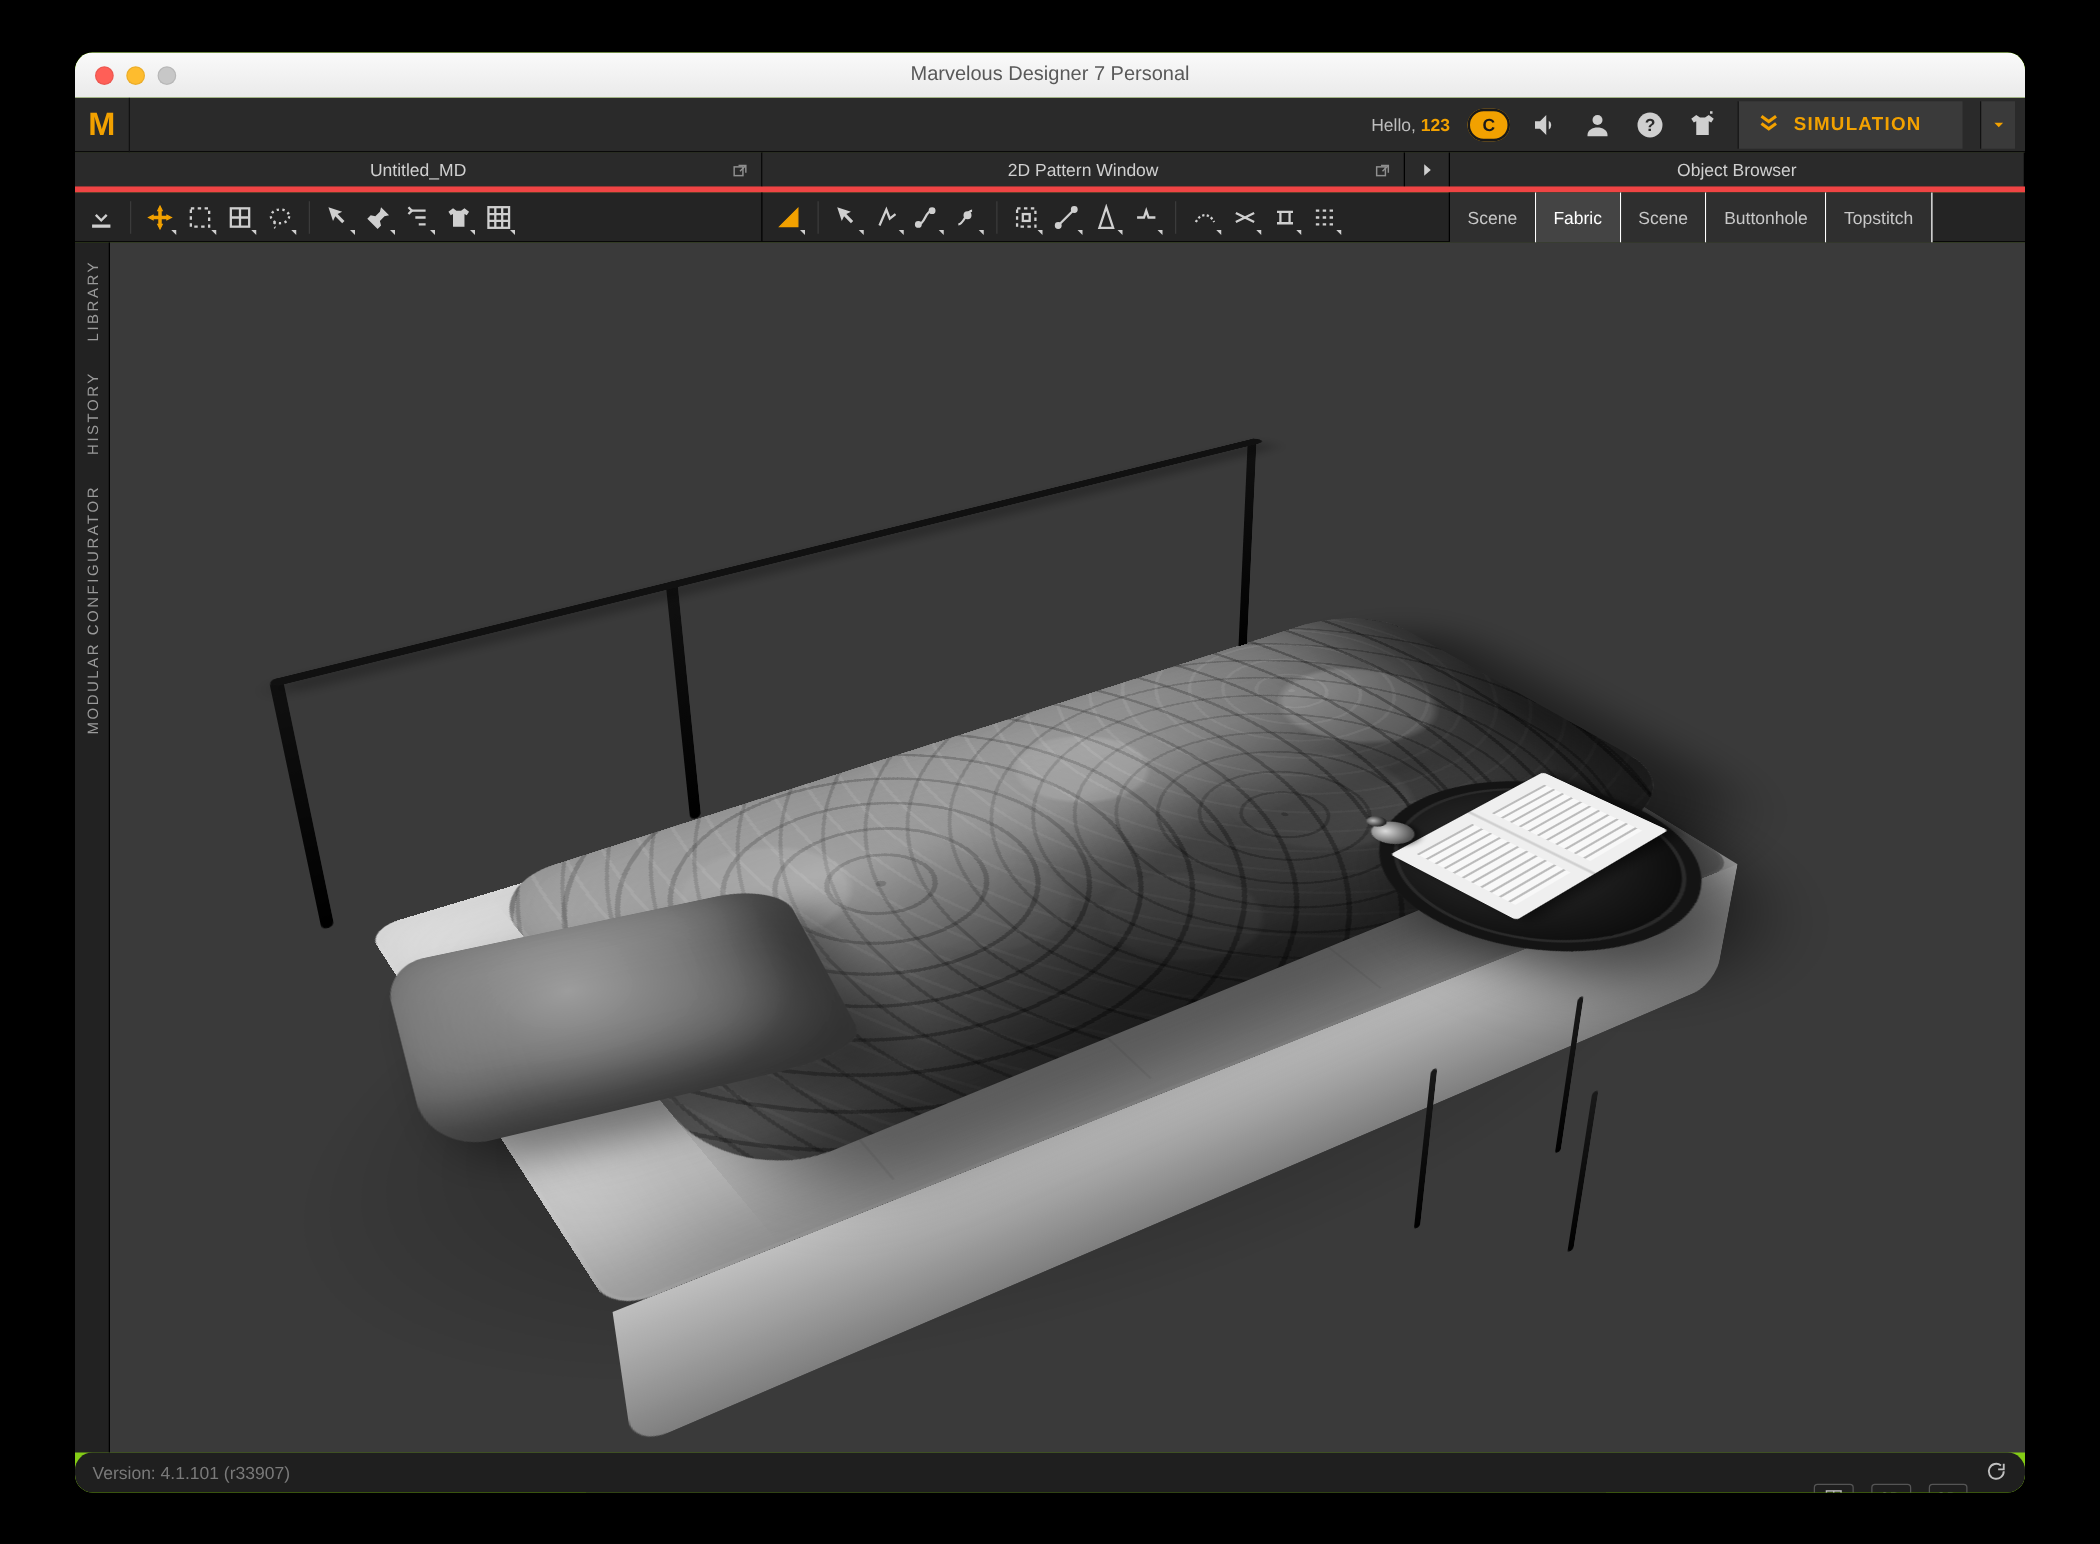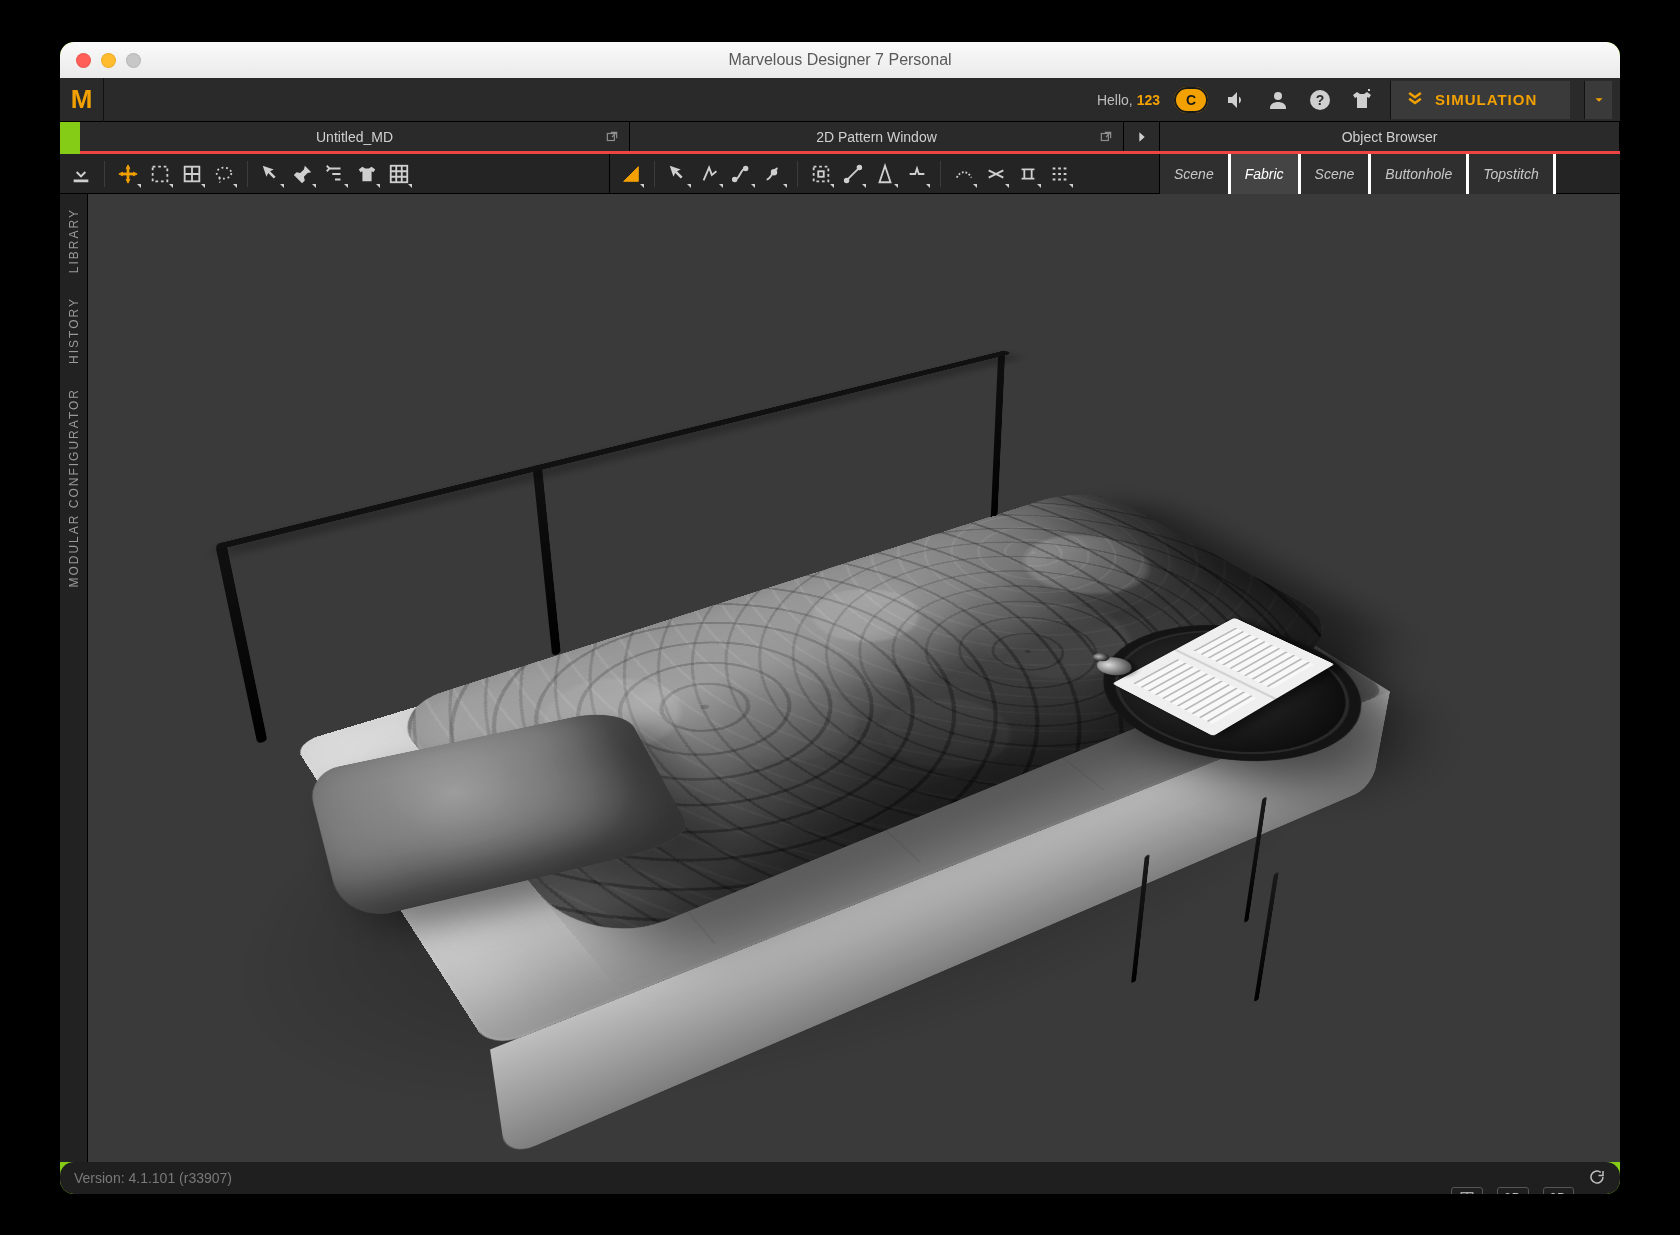--- a/index.html
+++ b/index.html
@@ -46,21 +46,21 @@
   .hico svg { width:24px; height:24px; }
   .mode-btn {
     height:38px; min-width:180px; background:#3a3a3a; color:#f2a100; font-weight:700;
     display:flex; align-items:center; gap:10px; padding:0 14px; border-left:1px solid #111;
     letter-spacing:1px; font-size:15px;
   }
   .mode-dd { width:28px; height:38px; background:#3a3a3a; display:flex; align-items:center; justify-content:center; color:#f2a100; border-left:1px solid #111; }
   .chev-dbl svg { width:20px; height:20px; }
 
   
-  .tabrow { height:32px; background:#222; display:flex; border-bottom:3px solid #ef4444;margin-left:20px; }
+  .tabrow { height:32px; background:#222; display:flex; border-bottom:5px solid #ef4444; }
   .tab {
     position:relative; flex:1 1 0; display:flex; align-items:center; justify-content:center;
     font-size:14px; color:#d0d0d0; border-right:1px solid #000; background:#2a2a2a;
   }
   .tab .pop { position:absolute; right:10px; top:8px; width:14px; height:14px; opacity:.7; }
   .tab.fwd { flex:0 0 36px; justify-content:center; color:#bbb; }
   .tab.obj { flex:0 0 460px;text-align:right; }
 
   
   .toolrow { height:40px; background:#242424; display:flex; border-bottom:1px solid #000; }
@@ -73,23 +73,22 @@
     color:#cfcfcf; position:relative;
   }
   .tbtn svg { width:22px; height:22px; }
   .tbtn .tiny-tri { position:absolute; right:2px; bottom:2px; width:0; height:0; border-left:4px solid transparent; border-top:4px solid #cfcfcf; }
   .tbtn.accent svg { fill:#f2a100; stroke:#f2a100; }
   .sep { width:1px; height:26px; background:#3b3b3b; margin:0 6px; }
 
   
   .subtab {
     height:40px; display:flex; align-items:center; justify-content:center;
-    color:#c8c8c8; font-size:14px; padding:0 14px; border-right:3px solid #ffffff;
+    color:#c8c8c8; font-size:14px; padding:0 14px; border-right:1px solid #ffffff;
     background:#2f2f2f;
-    font-style:italic;
   }
   .subtab.active { background:#444; color:#fff; }
 
   
   .sidebar {
     position:absolute; left:0; top:152px; bottom:32px; width:28px;
     background:#222; border-right:1px solid #000;
     display:flex; flex-direction:column; align-items:center; gap:24px;
     padding-top:14px;
   }

